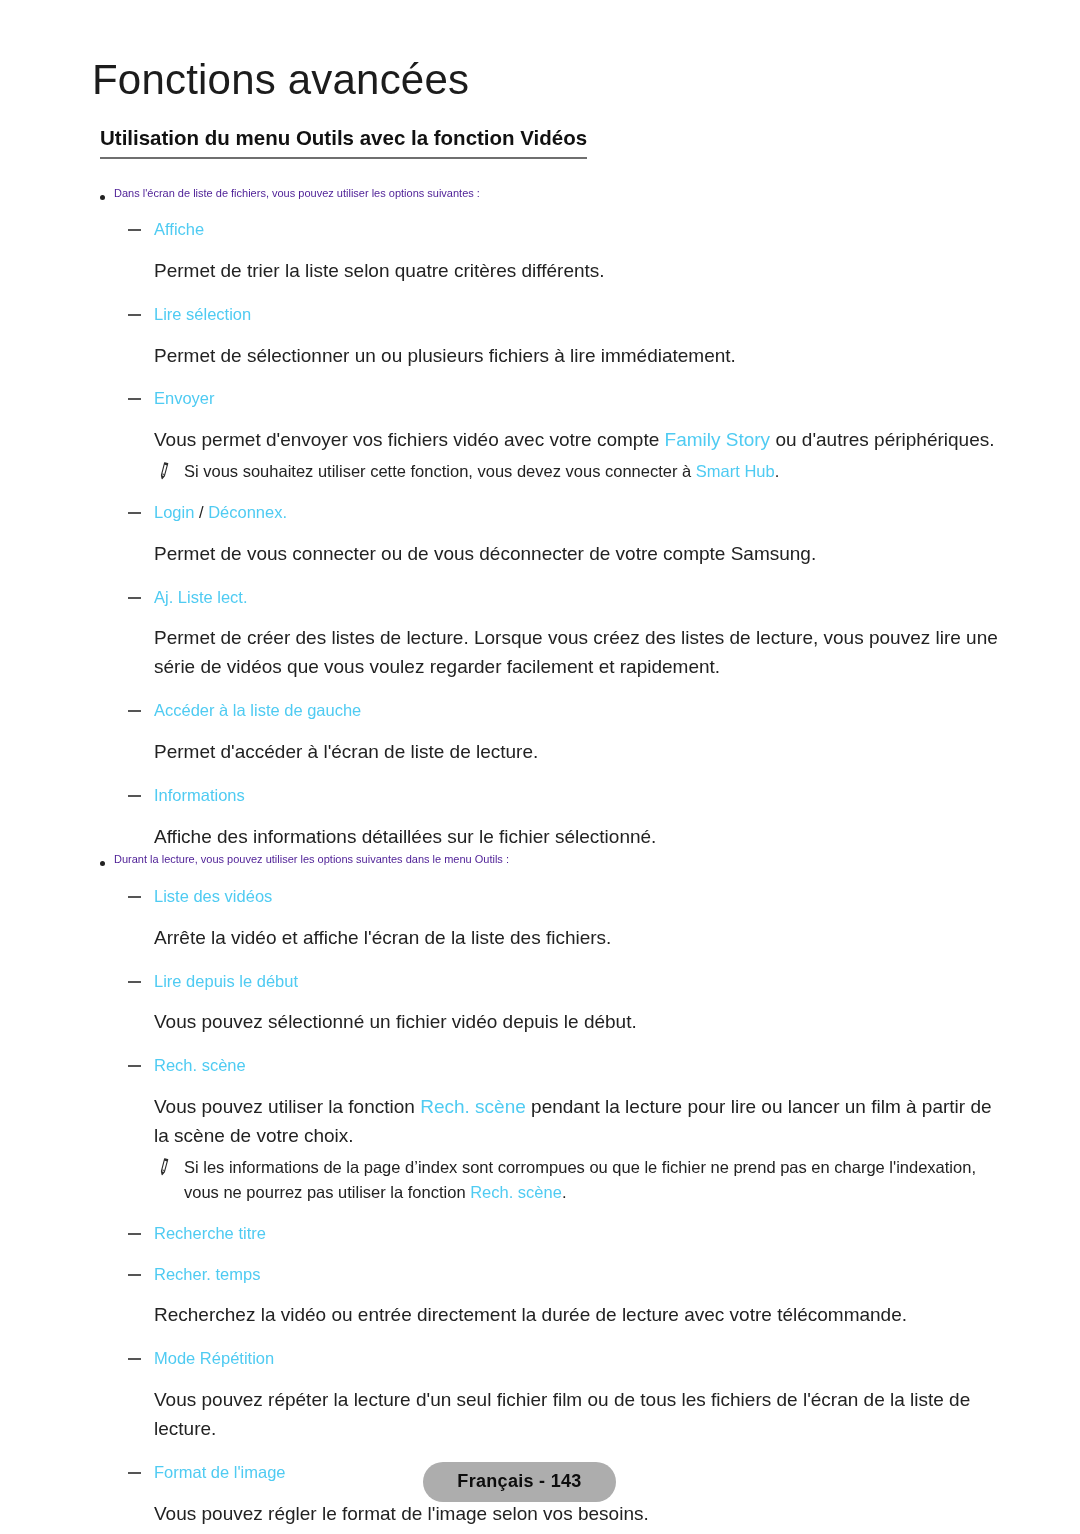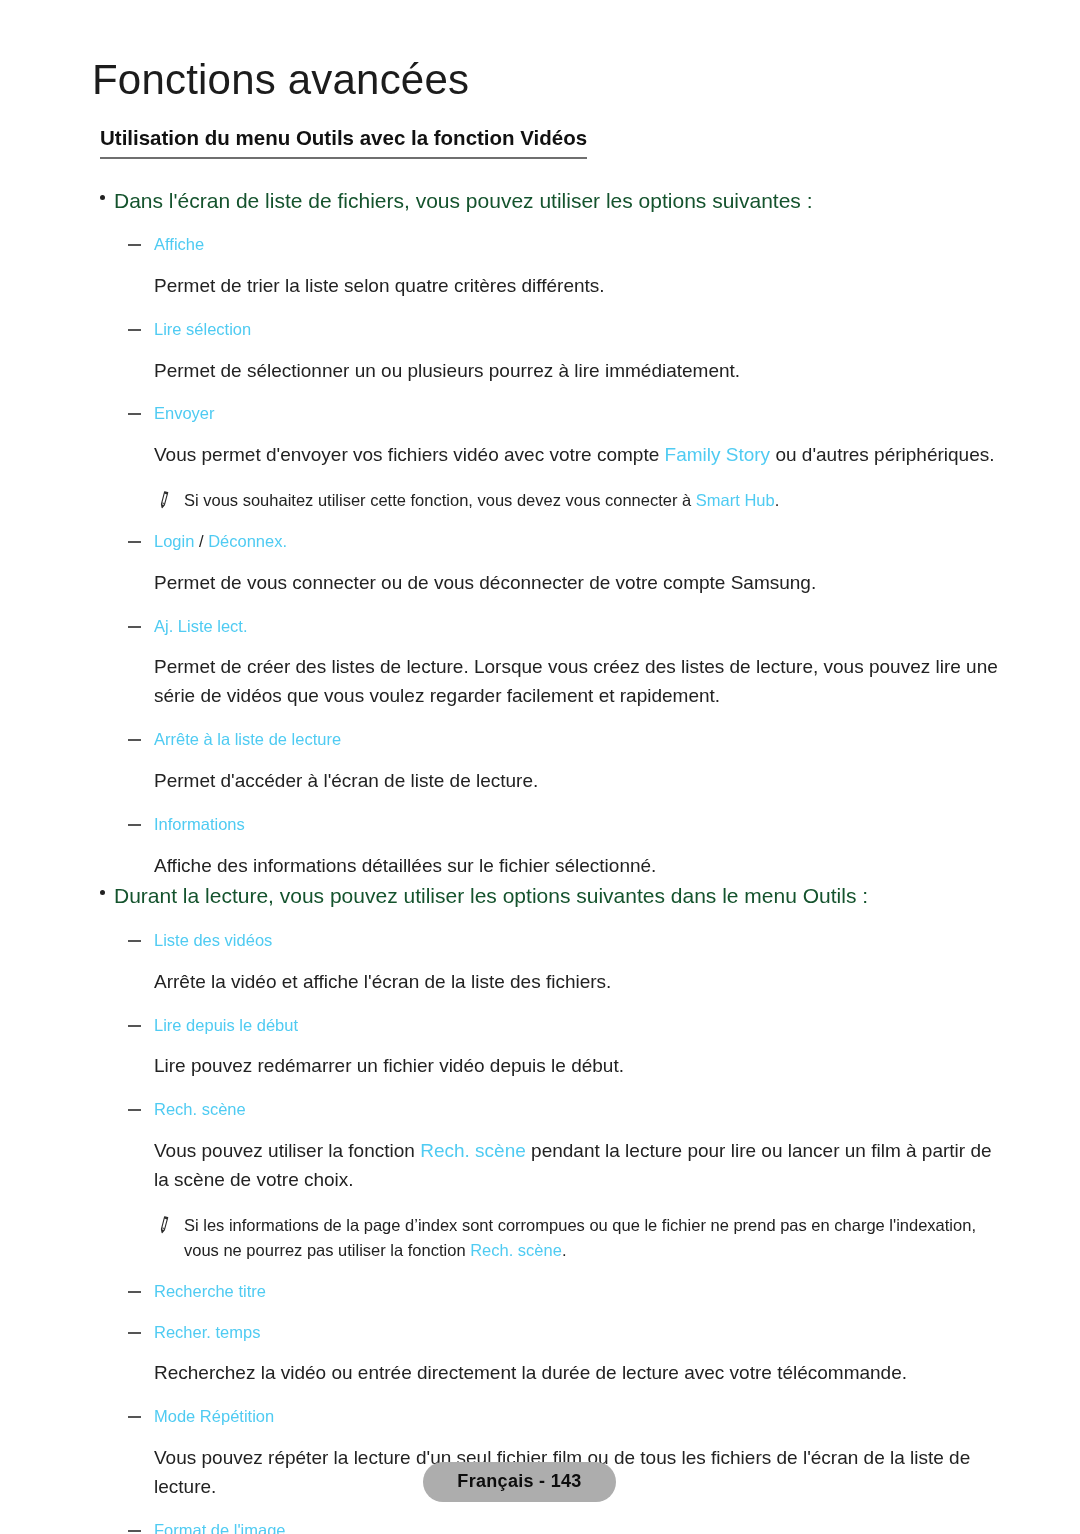--- a/index.html
+++ b/index.html
@@ -49,23 +49,23 @@
   }
 
   .content {
     margin-top: 18px;
   }
 
   
   .bullet {
     position: relative;
     padding-left: 22px;
-    font-size: 21px;
+    font-size: 11px;
     line-height: 1.5;
-    color: #14532d;
+    color: #4c1d95;
     margin: 0 0 10px 0;
   }
   .bullet::before {
     content: "";
     position: absolute;
     left: 8px;
     top: 10px;
     width: 5px;
     height: 5px;
     border-radius: 50%;
@@ -105,21 +105,21 @@
   }
 
   
   .note {
     position: relative;
     padding-left: 92px;
     padding-right: 6px;
     font-size: 16.5px;
     line-height: 1.52;
     color: #222222;
-    margin: 18px 0 0 0;
+    margin: 4px 0 0 0;
   }
   .note .pencil-icon {
     position: absolute;
     left: 62px;
     top: 2px;
     width: 20px;
     height: 20px;
     display: block;
   }
 
@@ -156,21 +156,21 @@
   </div>
 
   <div class="content">
 
     <p class="bullet">Dans l'écran de liste de fichiers, vous pouvez utiliser les options suivantes :</p>
 
     <p class="option"><span>Affiche</span></p>
     <p class="desc">Permet de trier la liste selon quatre critères différents.</p>
 
     <p class="option"><span>Lire sélection</span></p>
-    <p class="desc">Permet de sélectionner un ou plusieurs pourrez à lire immédiatement.</p>
+    <p class="desc">Permet de sélectionner un ou plusieurs fichiers à lire immédiatement.</p>
 
     <p class="option"><span>Envoyer</span></p>
     <p class="desc"><span>Vous permet d'envoyer vos fichiers vidéo avec votre compte </span><span class="cy">Family Story</span><span> ou d'autres périphériques.</span></p>
     <p class="note">
       <span class="pencil-icon">
         <svg viewBox="0 0 20 20" width="20" height="20" aria-hidden="true">
           <g transform="rotate(-30 10 10)">
             <path d="M14.6 3.2 L16.9 5.5 L7.9 14.5 L4.6 15.6 L5.7 12.3 Z" fill="#ffffff" stroke="#2b2b2b" stroke-width="1.1" stroke-linejoin="round"></path>
             <path d="M14.6 3.2 L16.9 5.5 L15.6 6.8 L13.3 4.5 Z" fill="#2b2b2b"></path>
             <path d="M5.7 12.3 L4.6 15.6 L7.9 14.5 Z" fill="#2b2b2b"></path>
@@ -180,33 +180,33 @@
       </span>
       <span>Si vous souhaitez utiliser cette fonction, vous devez vous connecter à </span><span class="cy">Smart Hub</span><span>.</span>
     </p>
 
     <p class="option"><span>Login</span><span class="sep"> / </span><span>Déconnex.</span></p>
     <p class="desc">Permet de vous connecter ou de vous déconnecter de votre compte Samsung.</p>
 
     <p class="option"><span>Aj. Liste lect.</span></p>
     <p class="desc">Permet de créer des listes de lecture. Lorsque vous créez des listes de lecture, vous pouvez lire une série de vidéos que vous voulez regarder facilement et rapidement.</p>
 
-    <p class="option"><span>Arrête à la liste de lecture</span></p>
+    <p class="option"><span>Accéder à la liste de gauche</span></p>
     <p class="desc">Permet d'accéder à l'écran de liste de lecture.</p>
 
     <p class="option"><span>Informations</span></p>
     <p class="desc">Affiche des informations détaillées sur le fichier sélectionné.</p>
 
     <p class="bullet" style="margin-top:0;">Durant la lecture, vous pouvez utiliser les options suivantes dans le menu Outils :</p>
 
     <p class="option"><span>Liste des vidéos</span></p>
     <p class="desc">Arrête la vidéo et affiche l'écran de la liste des fichiers.</p>
 
     <p class="option"><span>Lire depuis le début</span></p>
-    <p class="desc">Lire pouvez redémarrer un fichier vidéo depuis le début.</p>
+    <p class="desc">Vous pouvez sélectionné un fichier vidéo depuis le début.</p>
 
     <p class="option"><span>Rech. scène</span></p>
     <p class="desc"><span>Vous pouvez utiliser la fonction </span><span class="cy">Rech. scène</span><span> pendant la lecture pour lire ou lancer un film à partir de la scène de votre choix.</span></p>
     <p class="note">
       <span class="pencil-icon">
         <svg viewBox="0 0 20 20" width="20" height="20" aria-hidden="true">
           <g transform="rotate(-30 10 10)">
             <path d="M14.6 3.2 L16.9 5.5 L7.9 14.5 L4.6 15.6 L5.7 12.3 Z" fill="#ffffff" stroke="#2b2b2b" stroke-width="1.1" stroke-linejoin="round"></path>
             <path d="M14.6 3.2 L16.9 5.5 L15.6 6.8 L13.3 4.5 Z" fill="#2b2b2b"></path>
             <path d="M5.7 12.3 L4.6 15.6 L7.9 14.5 Z" fill="#2b2b2b"></path>

